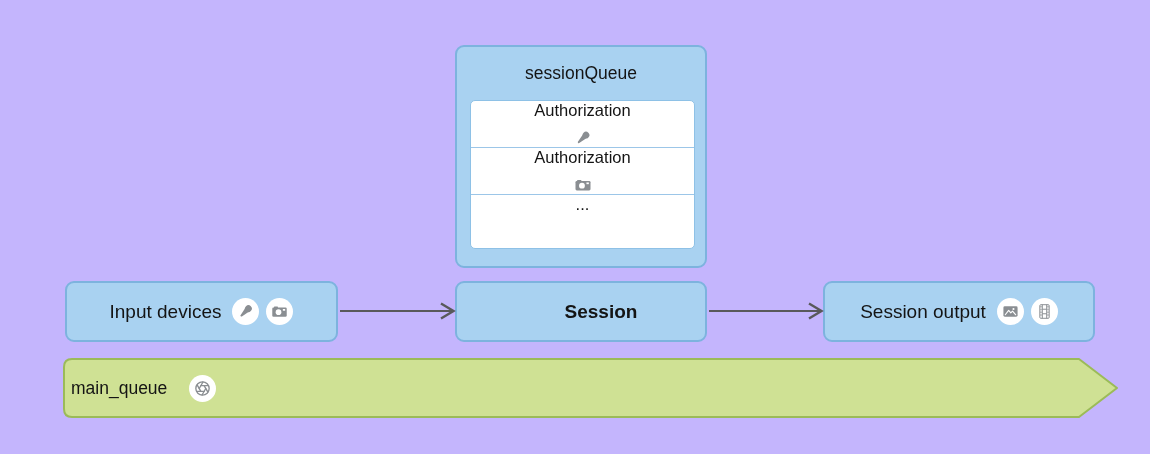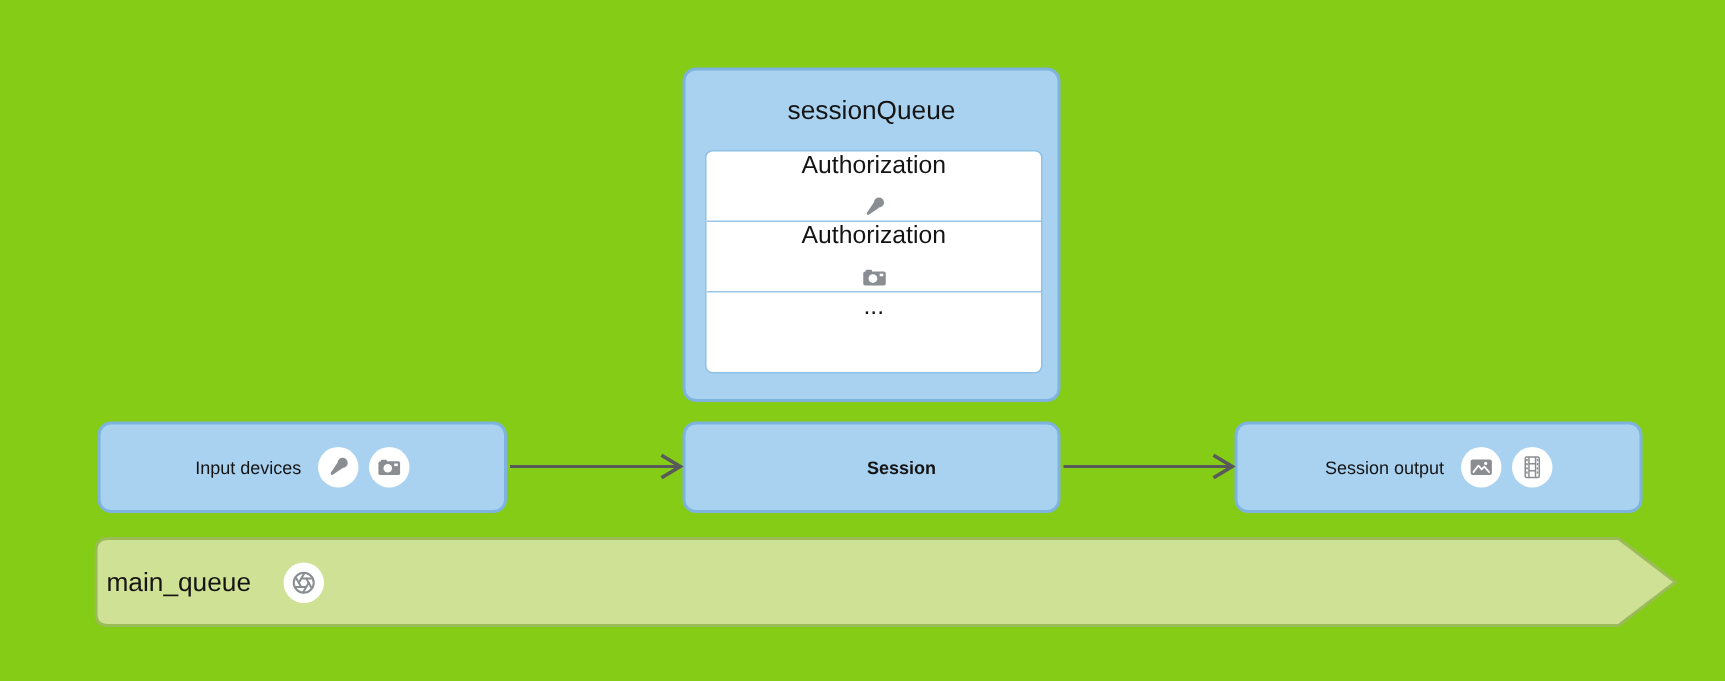--- a/index.html
+++ b/index.html
@@ -9,29 +9,29 @@
     --row-divider:#9cc6e8;
     --banner-fill:#cfe194;
     --banner-border:#9bbb58;
     --arrow:#59595b;
     --icon-gray:#8a8e92;
     --text:#141414;
   }
   *{margin:0;padding:0;box-sizing:border-box;}
   html,body{background:#fff;}
   body{font-family:"Liberation Sans","DejaVu Sans",sans-serif;color:var(--text);}
-  .canvas{position:relative;width:1150px;height:454px;background:#84cc16;overflow:hidden;}
+  .canvas{position:relative;width:1150px;height:454px;background:#c4b5fd;overflow:hidden;}
 
   .blue-box{
     position:absolute;
     background:var(--box-fill);
     border:2px solid var(--box-border);
     border-radius:9px;
   }
-  .node-label{font-size:12px;color:var(--text);}
+  .node-label{font-size:19px;color:var(--text);}
 
   
   .session-queue{left:455px;top:45px;width:252px;height:223px;}
   .sq-title{
     height:53px;display:flex;align-items:center;justify-content:center;
     font-size:17.5px;
   }
   .sq-inner{
     position:absolute;left:13px;top:53px;width:225px;height:149px;
     background:#fff;border:1.5px solid var(--inner-border);border-radius:5px;

